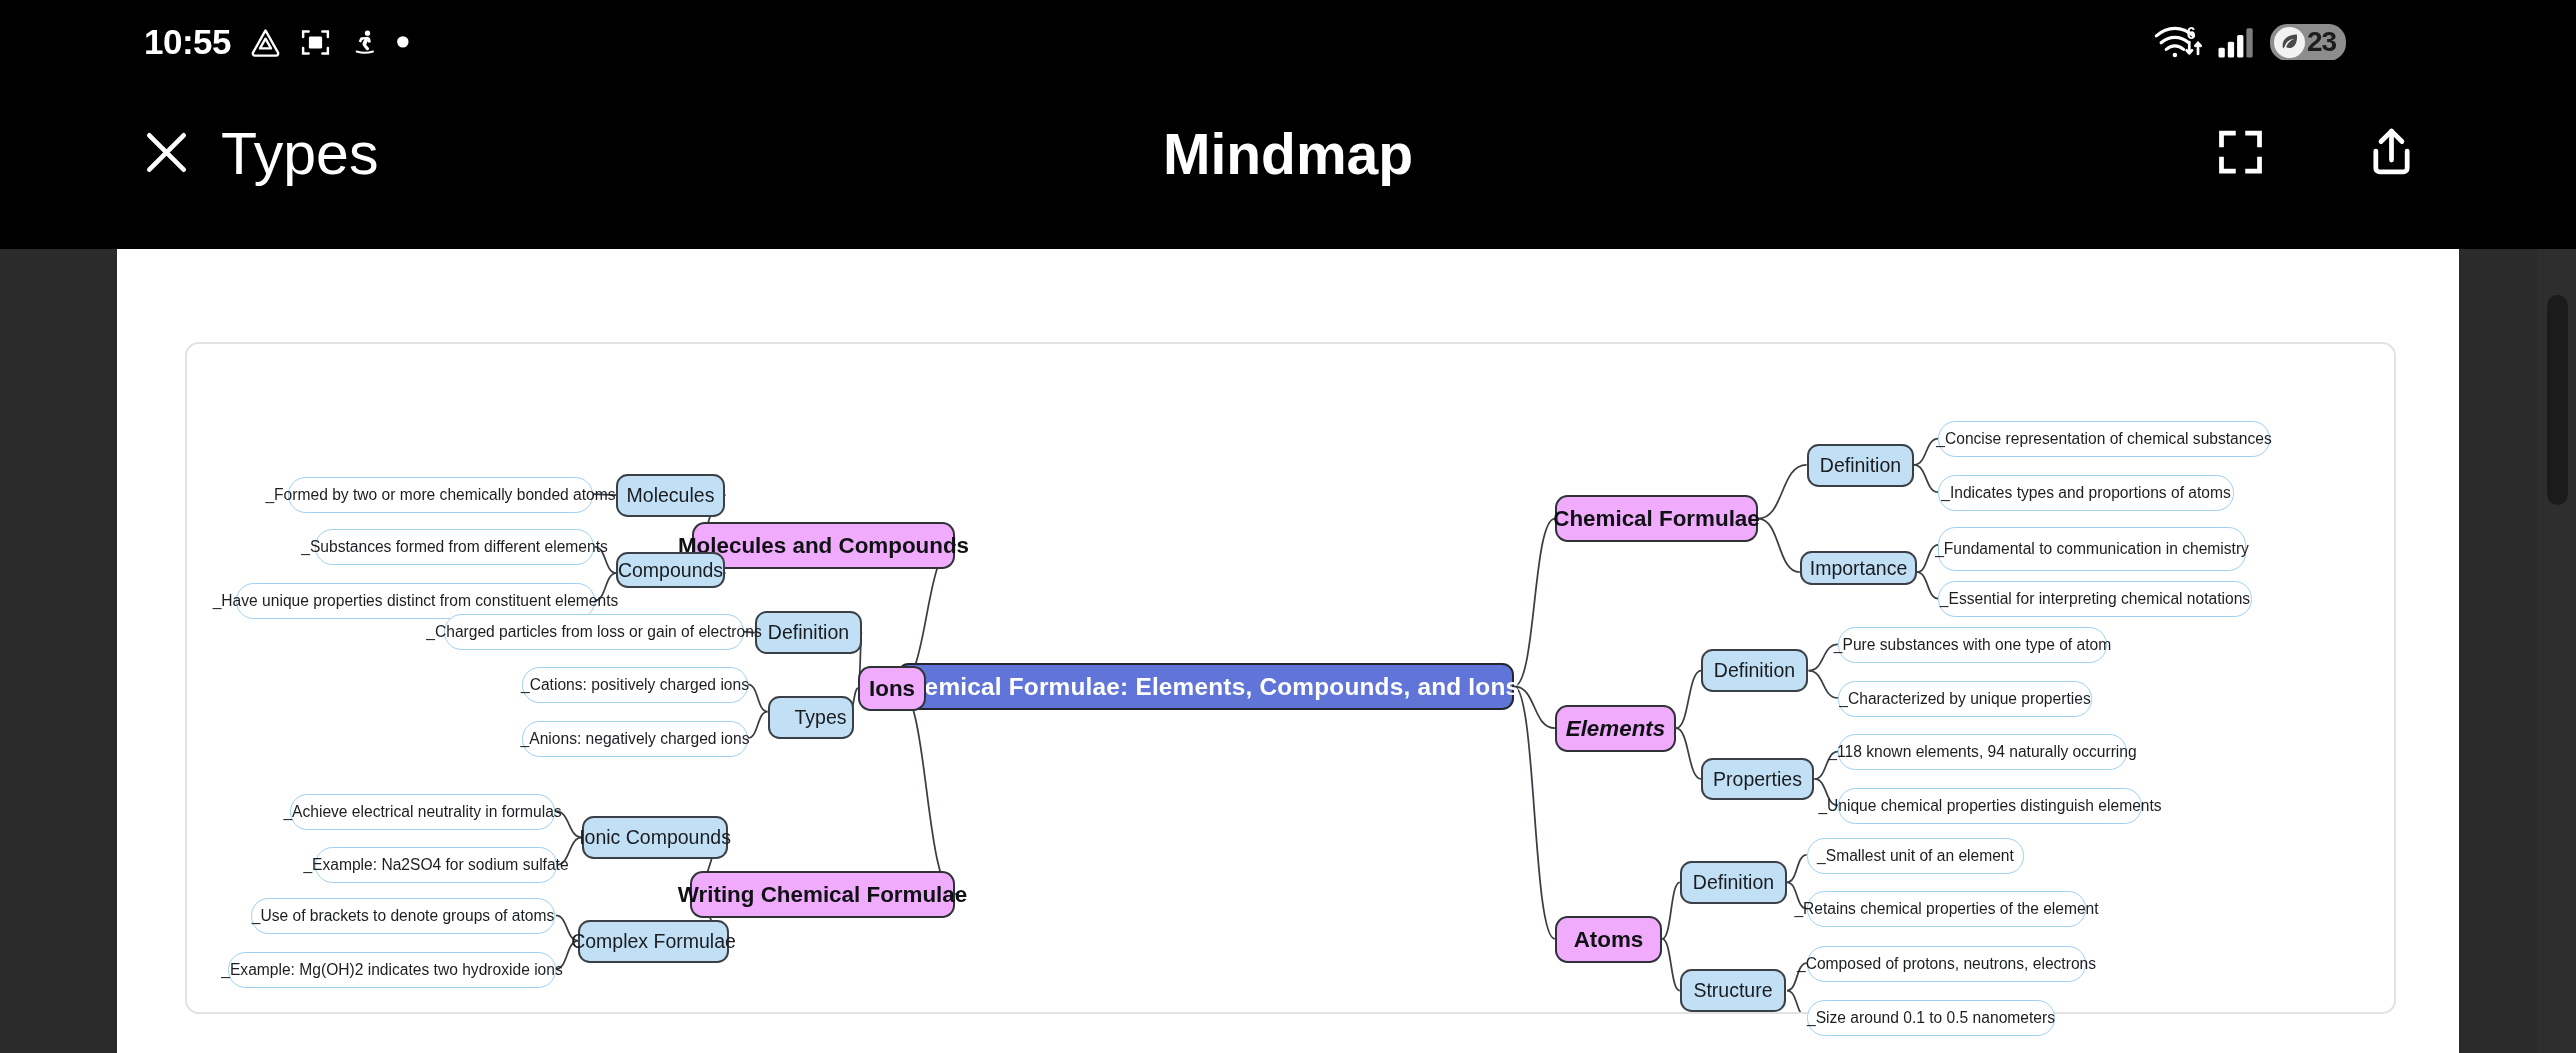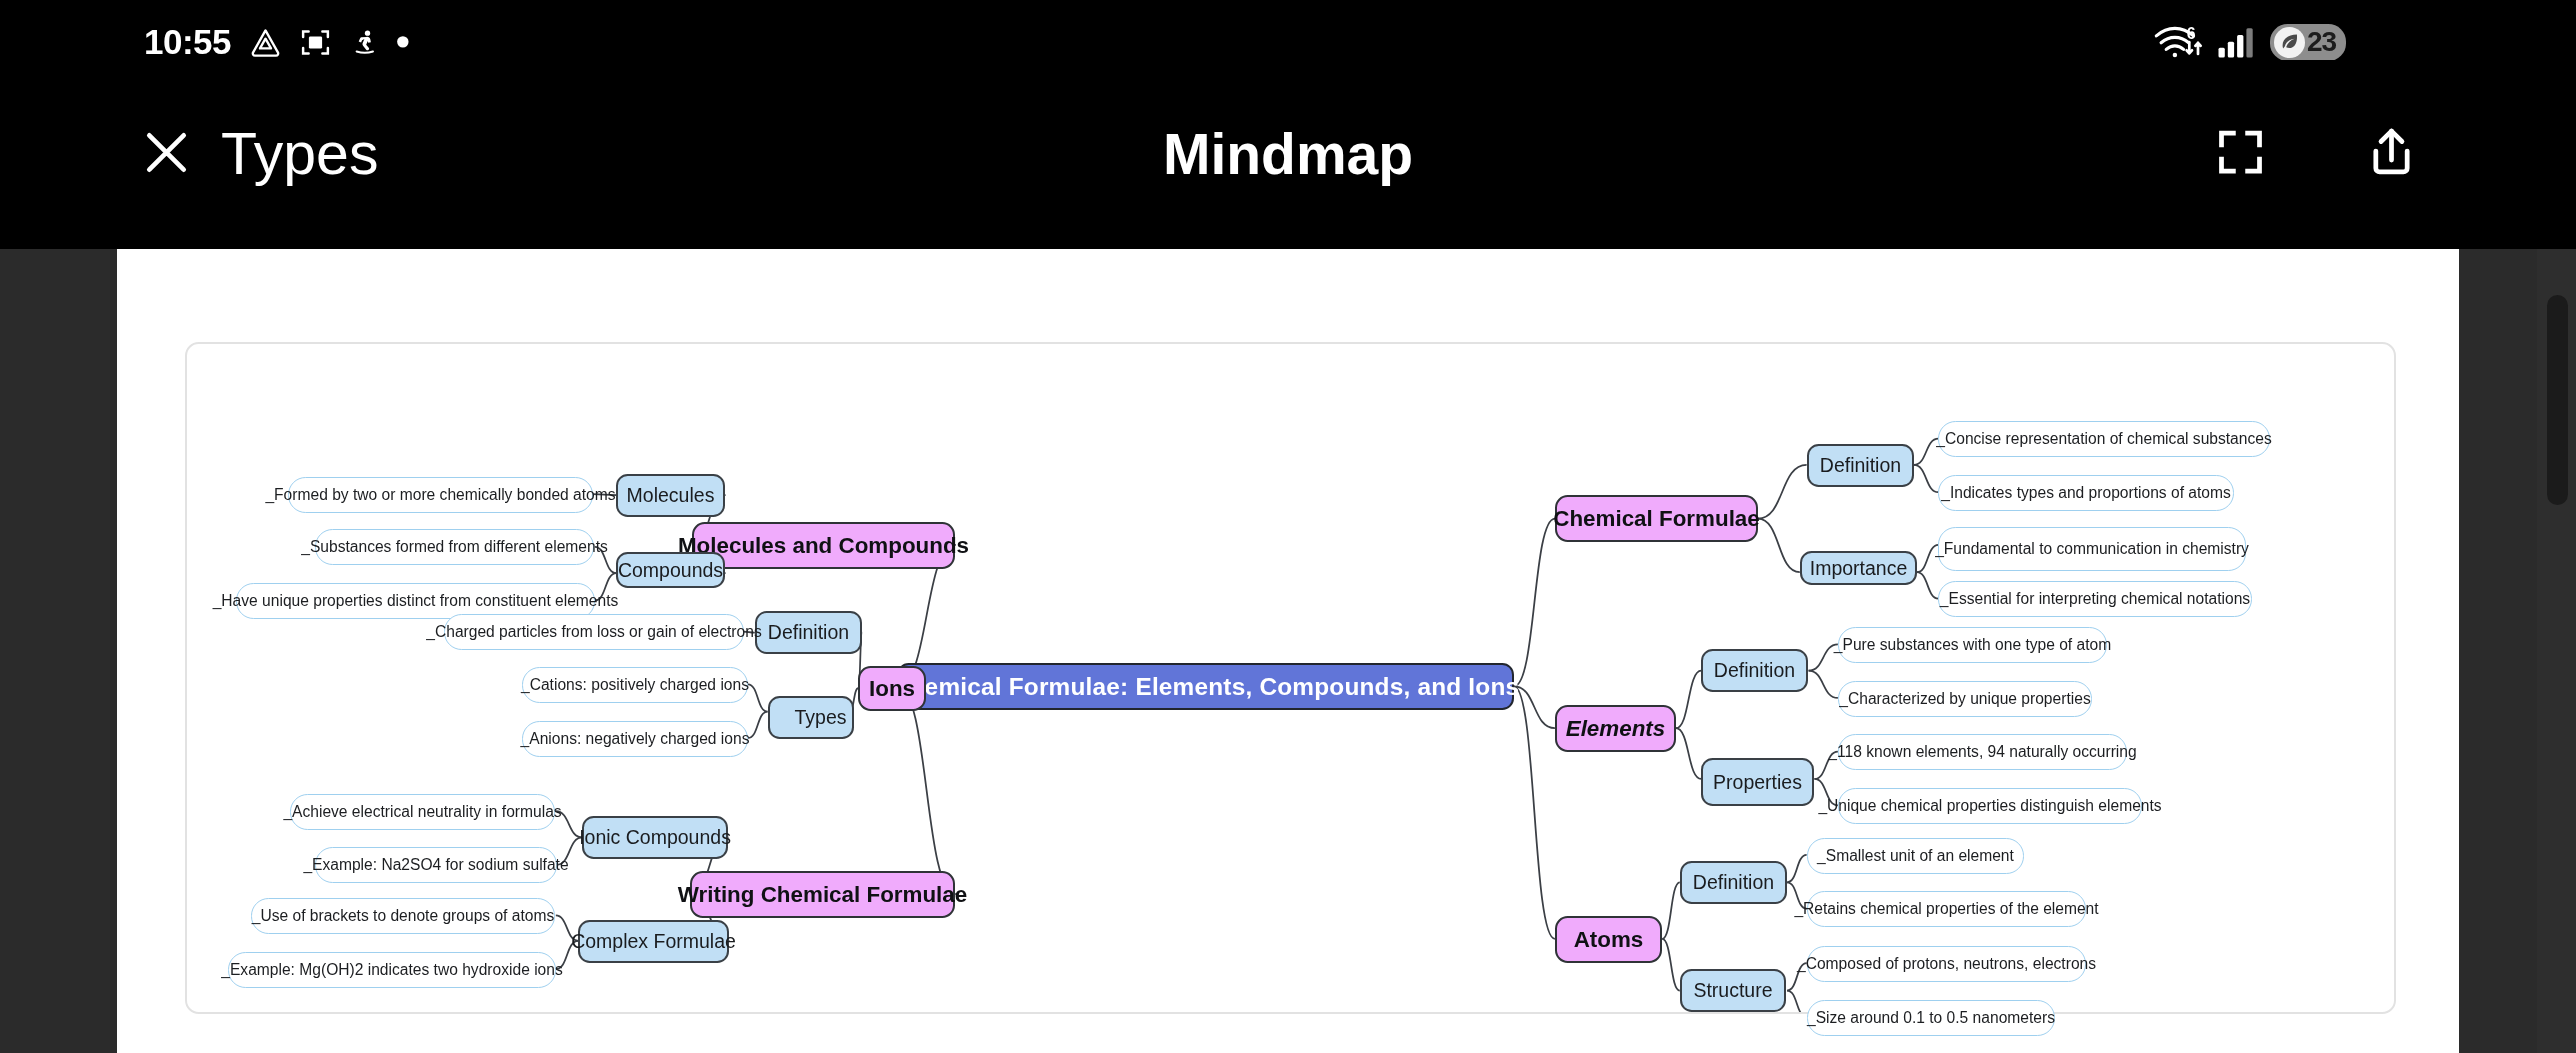--- a/index.html
+++ b/index.html
@@ -219,21 +219,21 @@
       <div class="node n-l2" style="left:1613px;top:207px;width:117px;height:34px;">Importance</div>
       <div class="node n-leaf" style="left:1751px;top:183px;width:308px;height:44px;text-align:right;">_Fundamental to communication in chemistry</div>
       <div class="node n-leaf" style="left:1751px;top:237px;width:314px;height:36px;">_Essential for interpreting chemical notations</div>
 
       <div class="node n-l1" style="left:1368px;top:361px;width:121px;height:47px;font-style:italic;">Elements</div>
 
       <div class="node n-l2" style="left:1514px;top:305px;width:107px;height:43px;">Definition</div>
       <div class="node n-leaf" style="left:1651px;top:283px;width:269px;height:36px;">_Pure substances with one type of atom</div>
       <div class="node n-leaf" style="left:1651px;top:337px;width:254px;height:36px;">_Characterized by unique properties</div>
 
-      <div class="node n-l2" style="left:1514px;top:414px;width:113px;height:48px;">Properties</div>
+      <div class="node n-l2" style="left:1514px;top:414px;width:113px;height:42px;">Properties</div>
       <div class="node n-leaf" style="left:1651px;top:390px;width:289px;height:36px;">_118 known elements, 94 naturally occurring</div>
       <div class="node n-leaf" style="left:1651px;top:444px;width:304px;height:36px;">_Unique chemical properties distinguish elements</div>
 
       <div class="node n-l1" style="left:1368px;top:572px;width:107px;height:47px;">Atoms</div>
 
       <div class="node n-l2" style="left:1493px;top:517px;width:107px;height:43px;">Definition</div>
       <div class="node n-leaf" style="left:1620px;top:494px;width:217px;height:36px;">_Smallest unit of an element</div>
       <div class="node n-leaf" style="left:1620px;top:547px;width:279px;height:36px;">_Retains chemical properties of the element</div>
 
       <div class="node n-l2" style="left:1493px;top:625px;width:106px;height:43px;">Structure</div>

